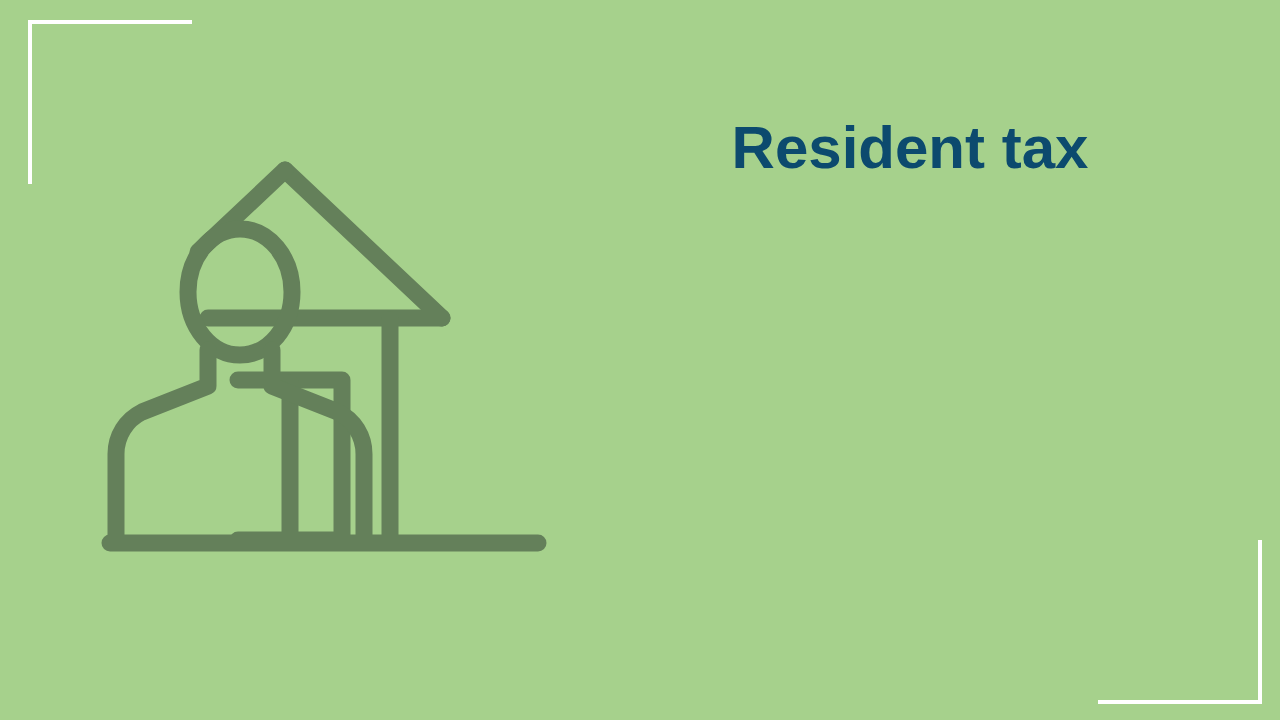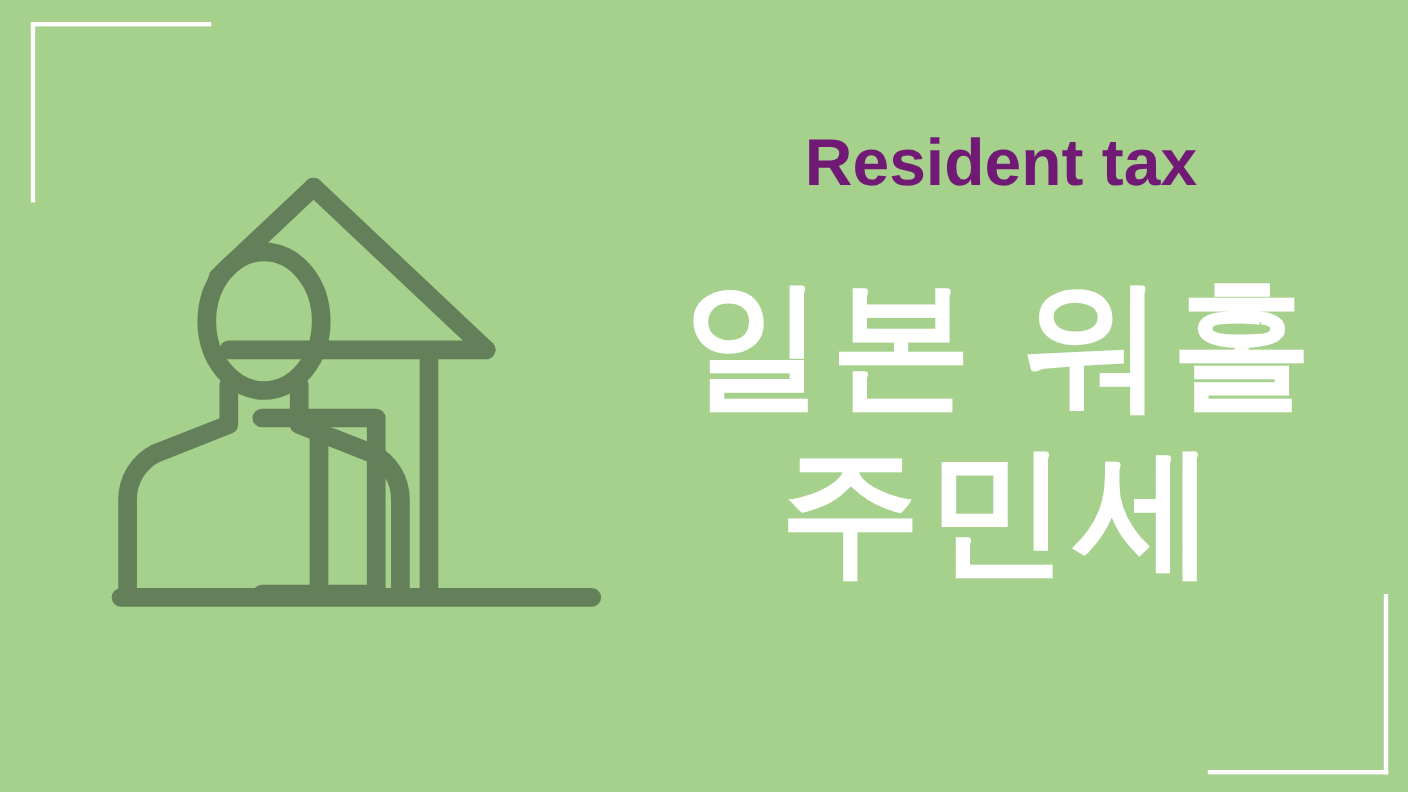--- a/index.html
+++ b/index.html
@@ -58,21 +58,21 @@
   .text-block {
     position: absolute;
     left: 600px;
     top: 118px;
     width: 620px;
     text-align: center;
   }
   .eyebrow {
     font-size: 60px;
     font-weight: bold;
-    color: #701a75;
+    color: #0c4a6e;
     letter-spacing: 0px;
     line-height: 1.0;
     margin: 0 0 60px 0;
     white-space: nowrap;
   }
   .headline {
     color: #ffffff;
     font-weight: bold;
     font-size: 128px;
     line-height: 1.18;
@@ -111,19 +111,15 @@
         <path d="M 118 210 L 118 246 L 52 272 C 36 280 26 296 26 314 L 26 402
                  M 182 210 L 182 246 L 248 272 C 264 280 274 296 274 314 L 274 402"></path>
 
         <path d="M 20 403 L 448 403"></path>
       </g>
     </svg>
   </div>
 
   <div class="text-block">
     <div class="eyebrow">Resident tax</div>
-    <div class="headline">
-      <span class="headline-line">일본 워홀</span>
-      <span class="headline-line">주민세</span>
-    </div>
   </div>
 
 </div>
 
 </body></html>

